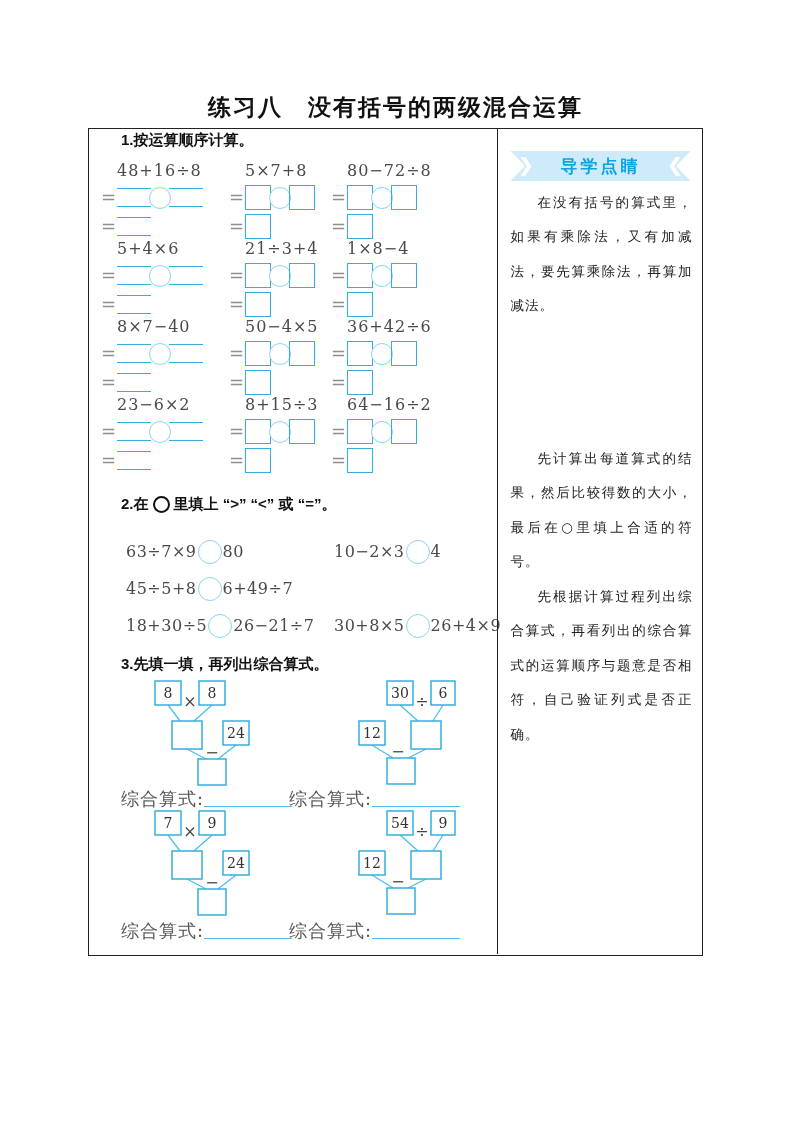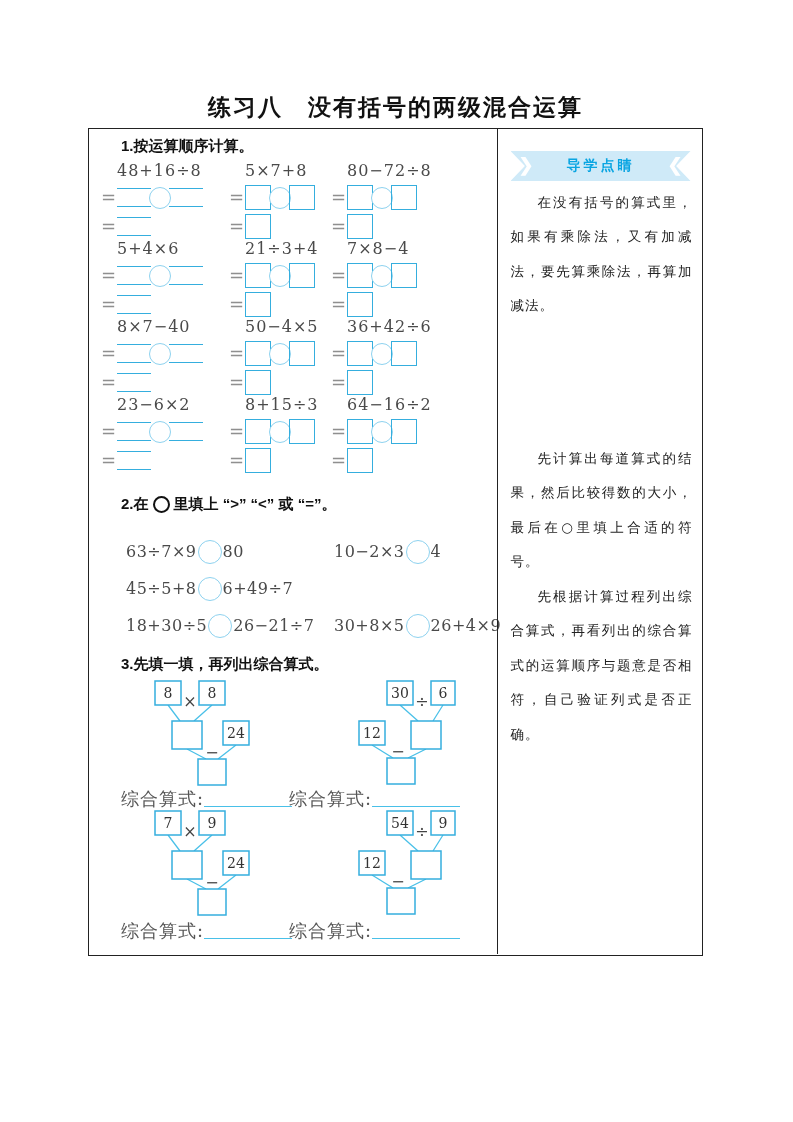--- a/index.html
+++ b/index.html
@@ -51,40 +51,40 @@
   .tree-svg{position:absolute;overflow:visible;}
   .tree-label-row{position:absolute;font-family:"DejaVu Serif",serif;
        font-size:18px;color:#555;letter-spacing:1px;white-space:nowrap;}
   .tblank{display:inline-block;width:88px;border-bottom:1.6px solid var(--blank);
        height:14px;vertical-align:-2px;}
   
   .banner{position:absolute;left:13px;top:22px;width:180px;height:30px;
        background:var(--banner-bg);display:flex;align-items:center;
        justify-content:center;
        clip-path:polygon(0 0,100% 0,92% 50%,100% 100%,0 100%,8% 50%);}
-  .banner-text{font-size:14px;font-weight:bold;color:var(--banner-text);
+  .banner-text{font-size:17px;font-weight:bold;color:var(--banner-text);
        letter-spacing:3px;}
   .chev{position:absolute;color:#fff;font-weight:bold;font-size:18px;top:3px;}
   .chev.left{left:8px;}
   .chev.right{right:8px;}
   .guide{position:absolute;left:13px;width:182px;
        font-family:"DejaVu Serif",serif;font-size:13.5px;color:#222;
        line-height:2.55;text-indent:2em;text-align:justify;letter-spacing:1px;}
   .guide.p1{top:56px;}
   .guide.p2{top:312px;}
   .guide.p3{top:450px;}
 </style>
 </head>
 <body>
 
 <div class="page-title">练习八　没有括号的两级混合运算</div>
 
 <div class="main-box">
 
-  <div class="sec-header" style="left:32px;top:8px;">1.按运算顺序计算。</div>
+  <div class="sec-header" style="left:32px;top:2px;">1.按运算顺序计算。</div>
   <div class="calc-grid" id="calc-grid">
       <div class="calc-cell">
         <div class="expr">48+16÷8</div>
         <div class="eqrow">
           <span class="eq">=</span>
           <span class="slot-line"></span>
           <span class="op-circle"></span>
           <span class="slot-line"></span>
         </div>
         <div class="eqrow">
@@ -138,21 +138,21 @@
           <span class="slot-box"></span>
           <span class="op-circle"></span>
           <span class="slot-box"></span>
         </div>
         <div class="eqrow">
           <span class="eq">=</span>
           <span class="slot-box"></span>
         </div>
       </div>
       <div class="calc-cell">
-        <div class="expr">7×8−4</div>
+        <div class="expr">1×8−4</div>
         <div class="eqrow">
           <span class="eq">=</span>
           <span class="slot-box"></span>
           <span class="op-circle"></span>
           <span class="slot-box"></span>
         </div>
         <div class="eqrow">
           <span class="eq">=</span>
           <span class="slot-box"></span>
         </div>

